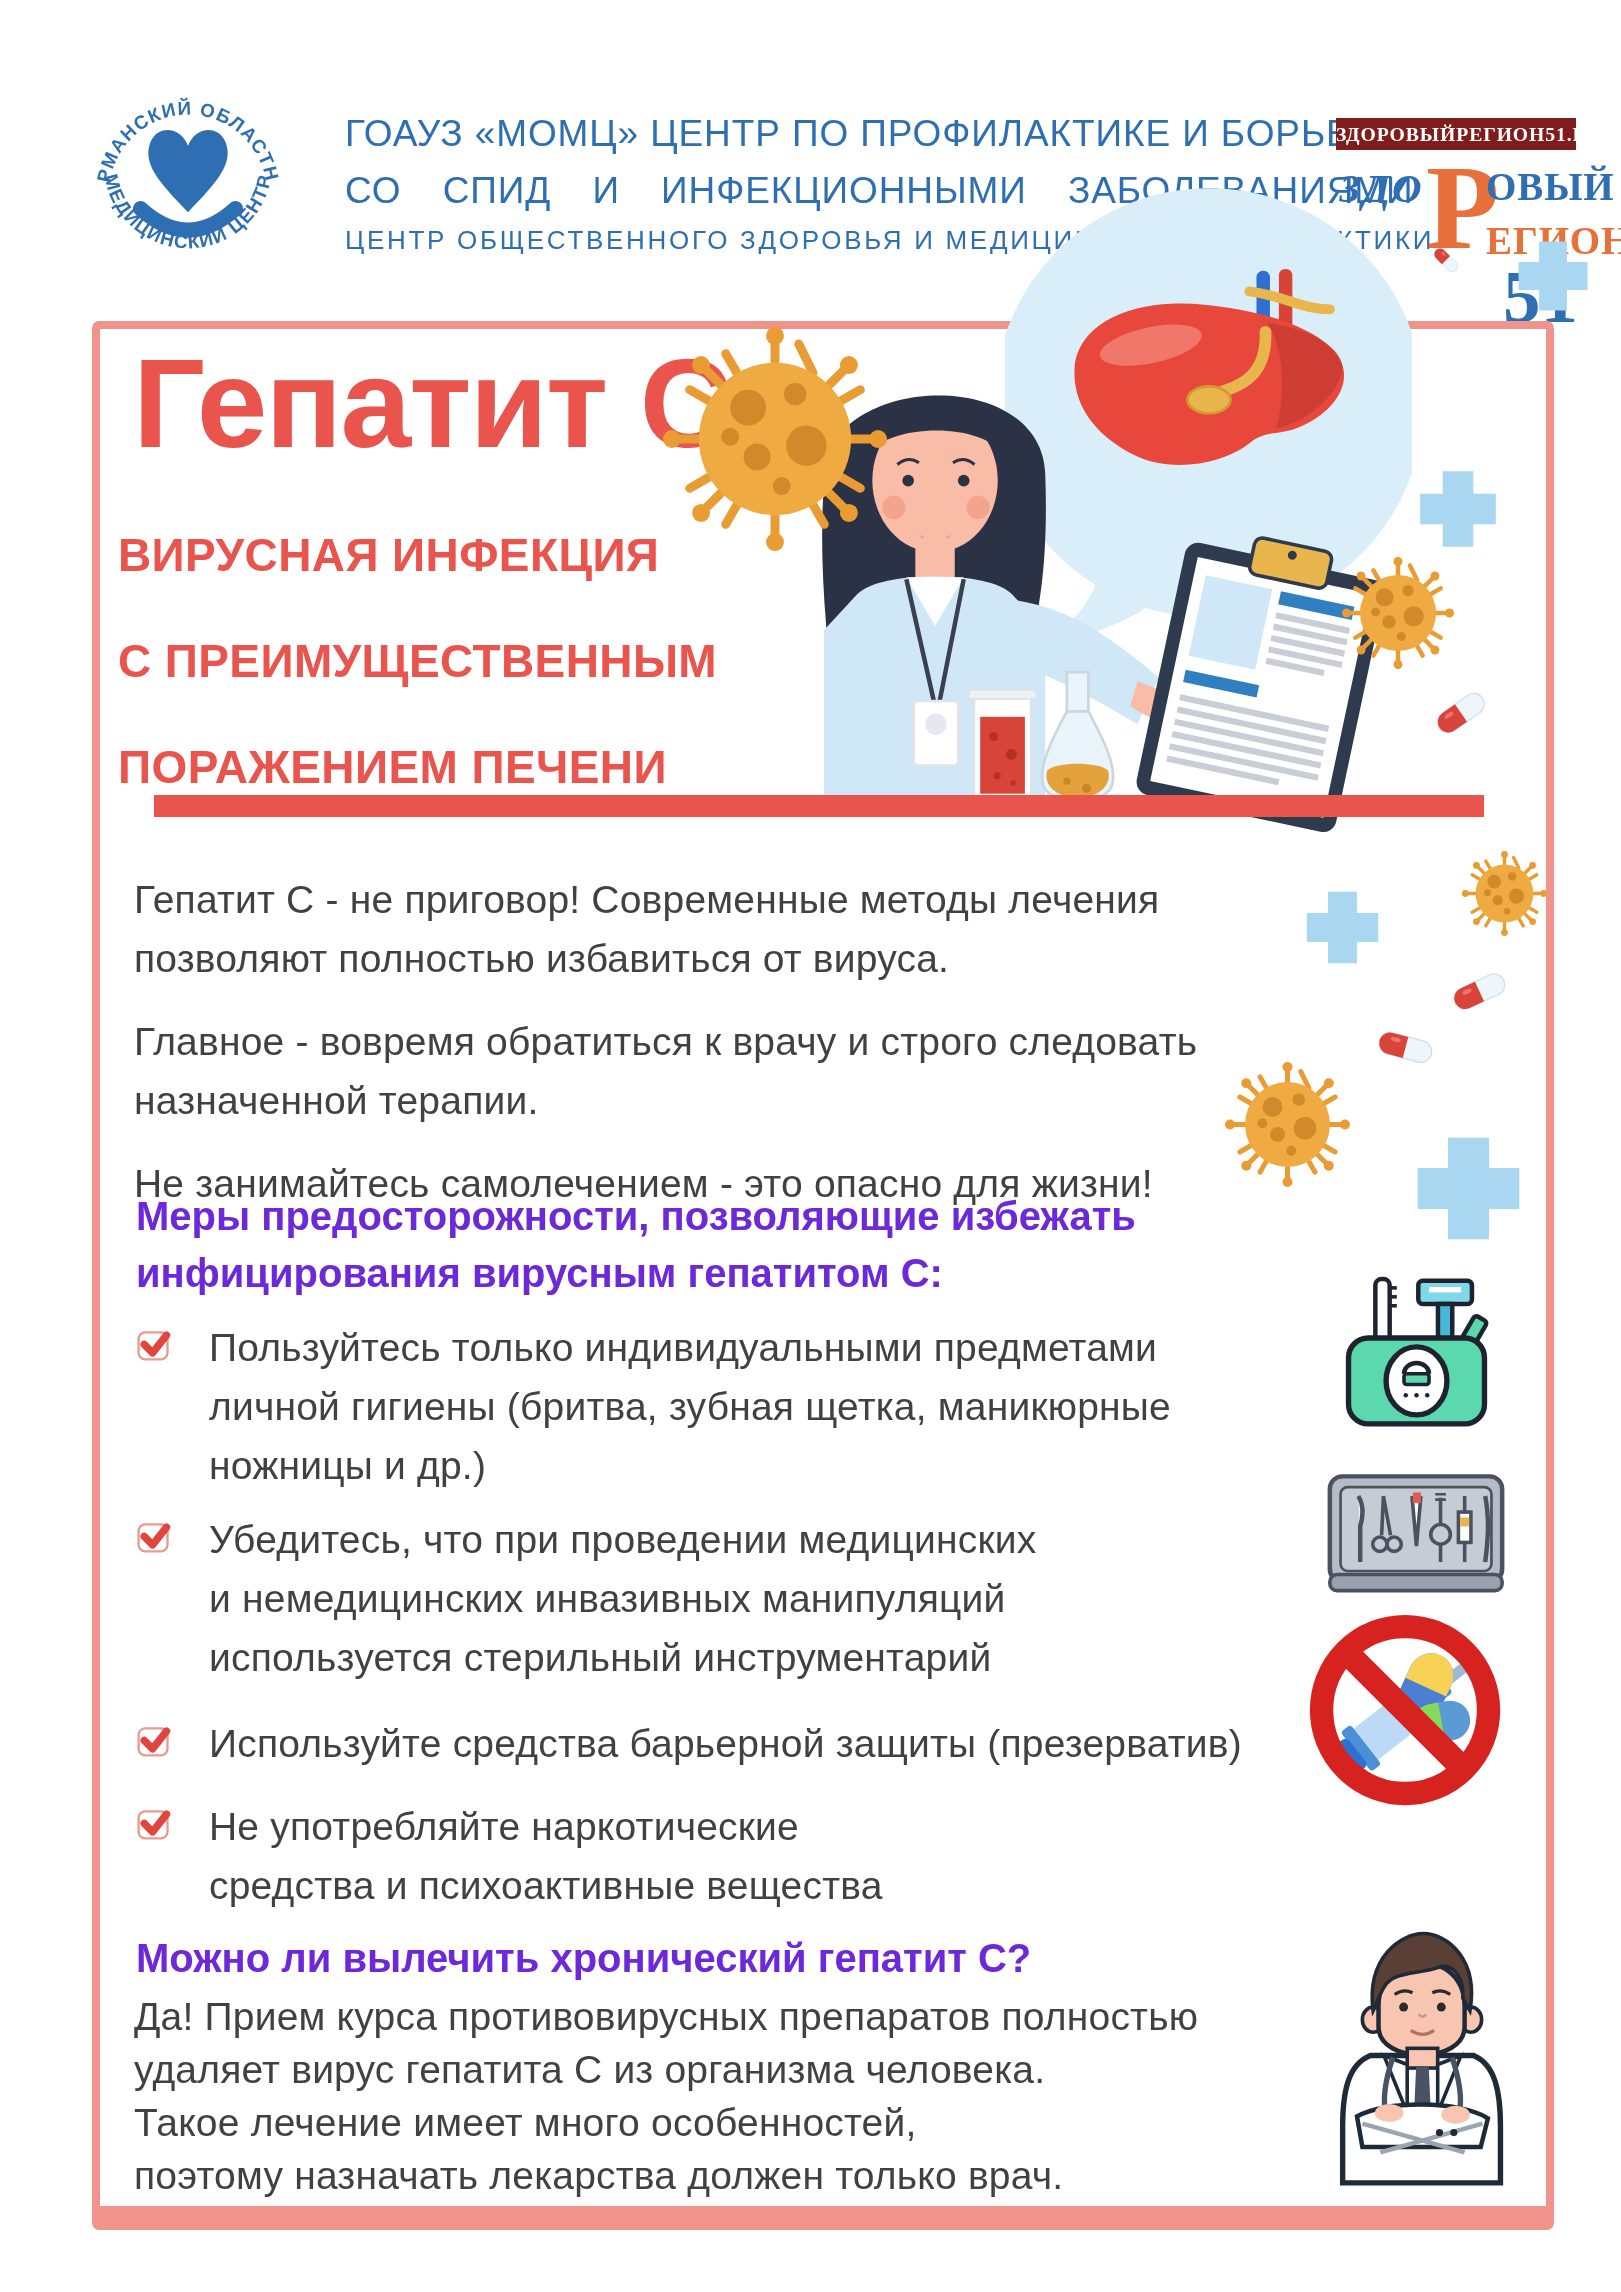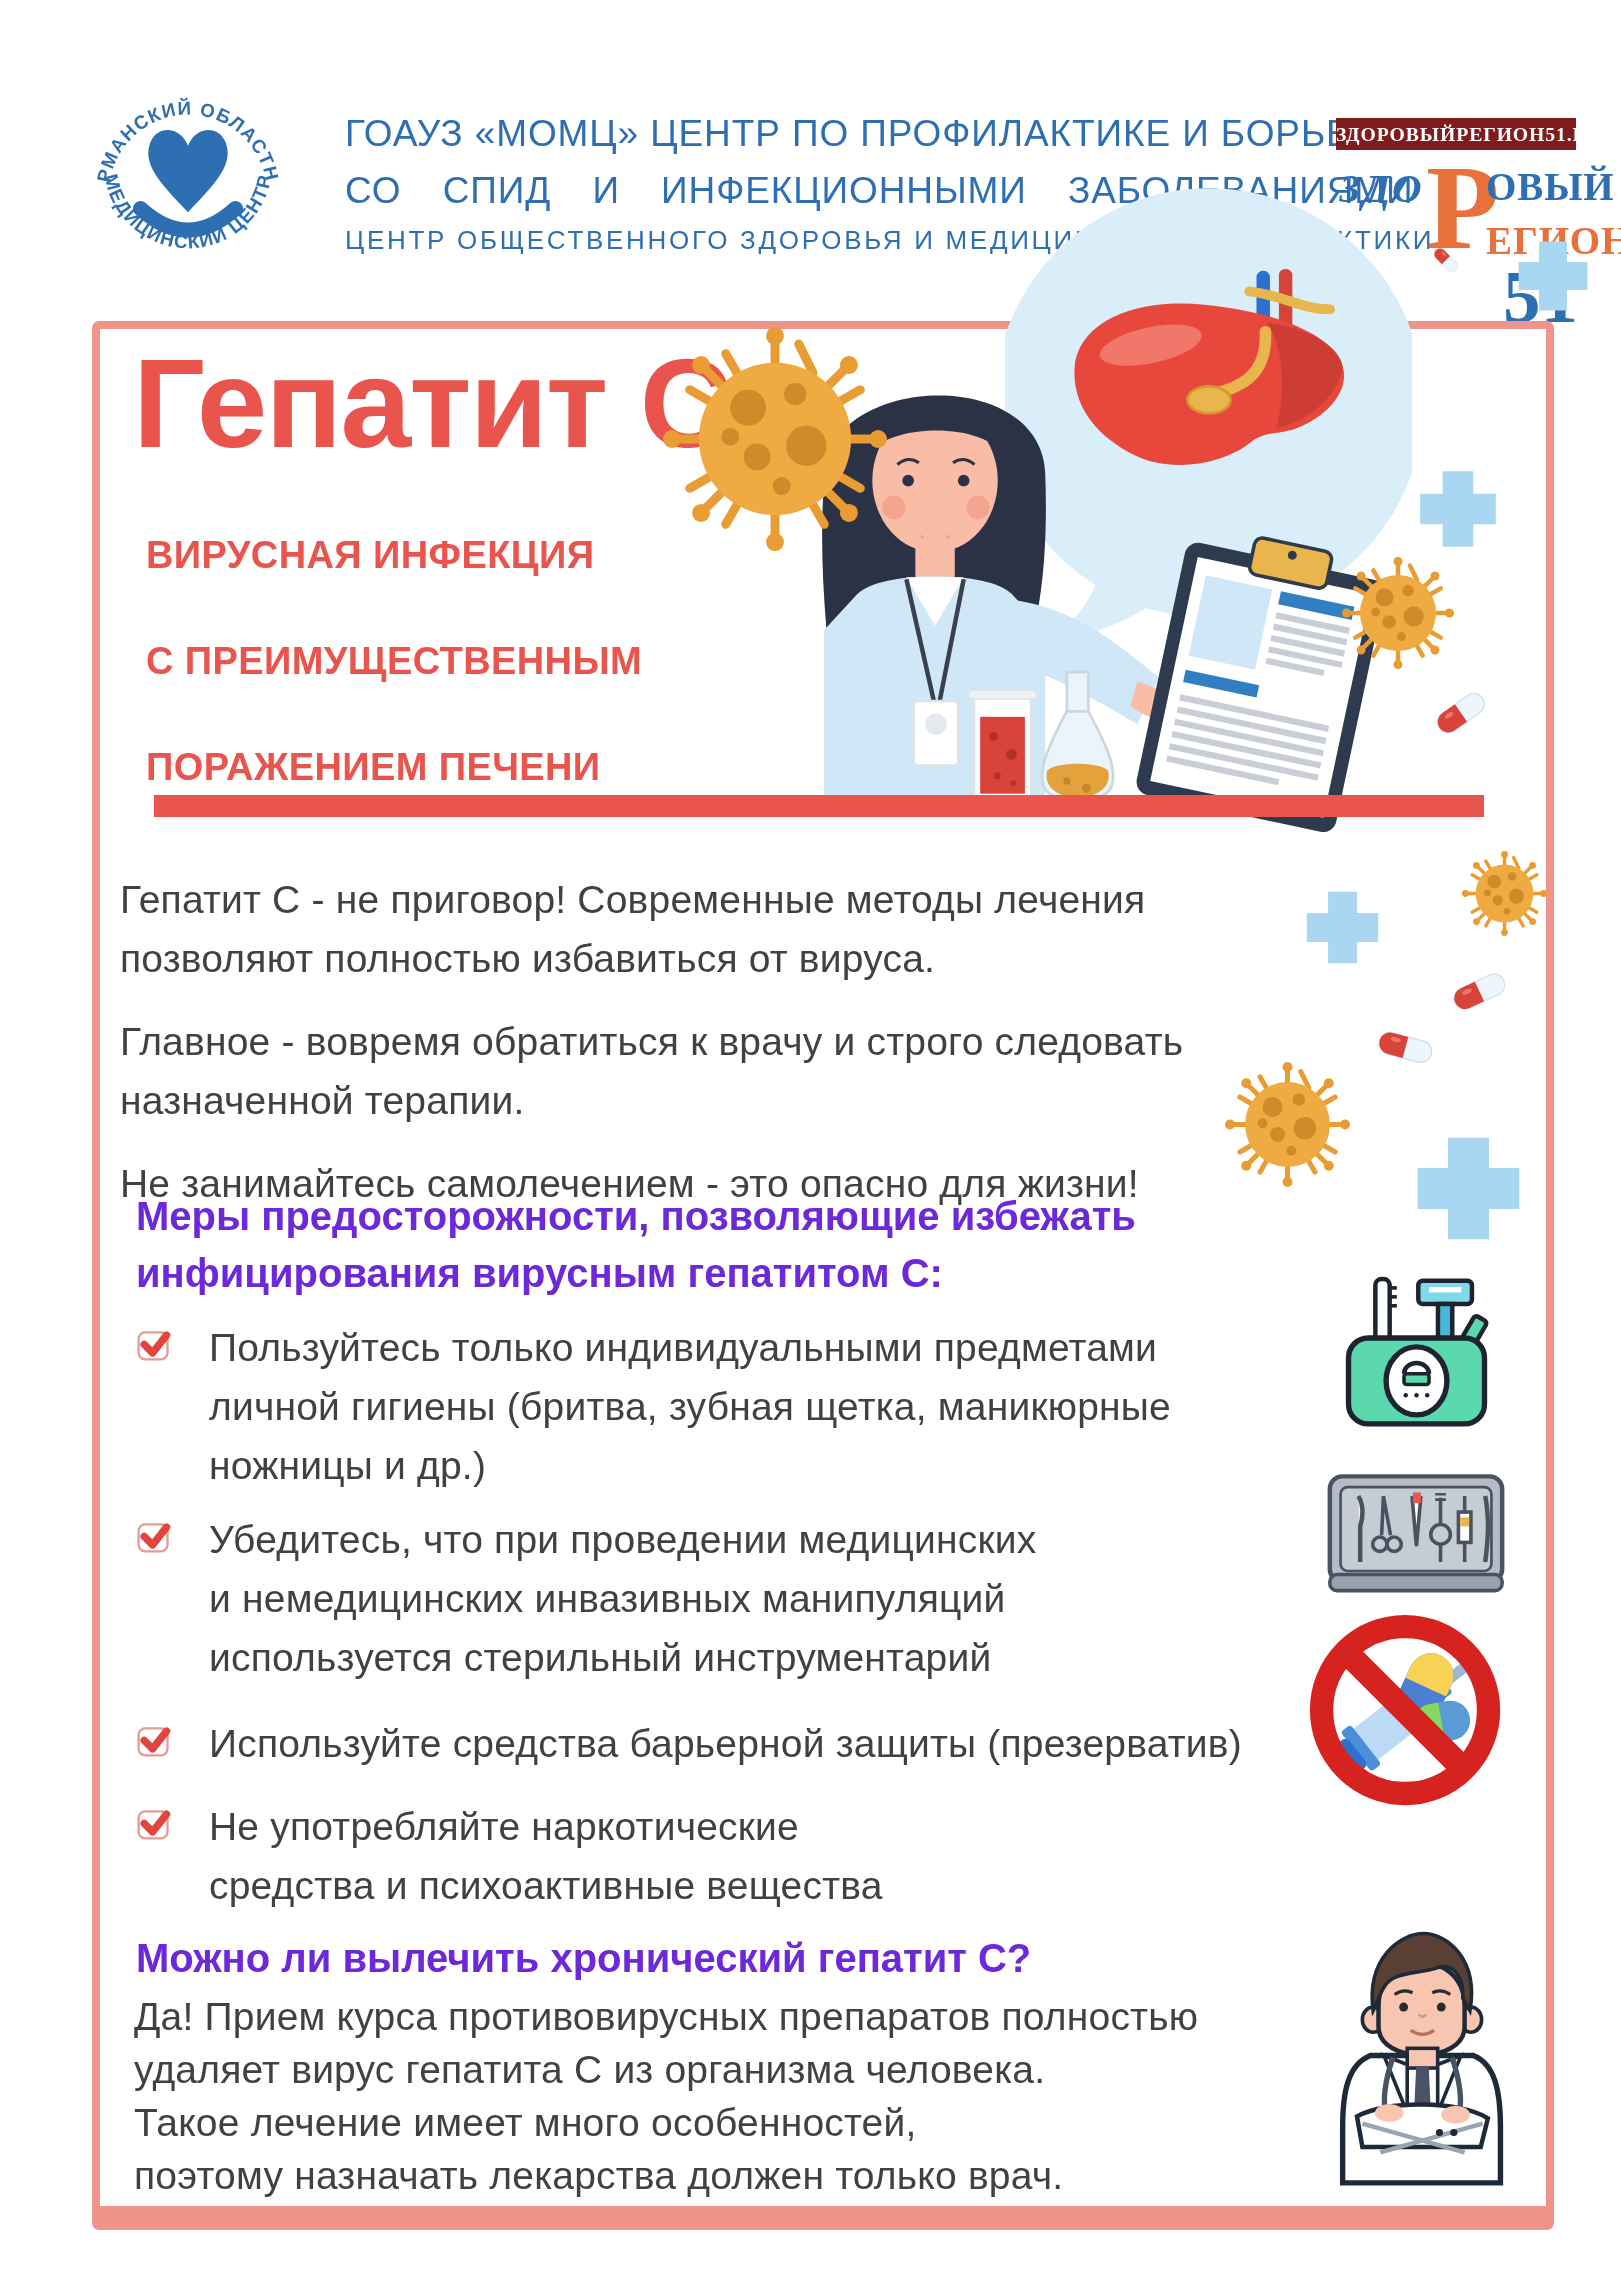--- a/index.html
+++ b/index.html
@@ -21,24 +21,24 @@
   .hr51-zdo{position:absolute;left:3.6px;top:14.3px;font-size:41px;color:#2e6eb2;letter-spacing:1.8px;font-style:italic;}
   .hr51-r{position:absolute;left:90px;top:3.6px;font-size:120px;line-height:107px;color:#e8703a;}
   .hr51-ovyj{position:absolute;left:150px;top:14.3px;font-size:39px;color:#2e6eb2;letter-spacing:0.9px;}
   .hr51-egion{position:absolute;left:150px;top:68px;font-size:39px;color:#e8703a;letter-spacing:0.9px;}
   .hr51-num{position:absolute;left:167px;top:104px;font-size:75px;color:#2e6eb2;}
   
   .frame{left:92px;top:321px;width:1462px;height:1909px;box-sizing:border-box;
     border:8px solid #f0938a;border-bottom-width:24px;border-radius:7.2px;}
   
   .title{left:133px;top:330px;font-size:127px;font-weight:700;color:#e9544d;letter-spacing:-1.8px;}
-  .subtitle{left:146px;top:502px;font-size:38px;font-weight:700;color:#e9544d;line-height:106px;letter-spacing:0.4px;white-space:pre-line;}
+  .subtitle{left:118px;top:502px;font-size:46px;font-weight:700;color:#e9544d;line-height:106px;letter-spacing:0.4px;white-space:pre-line;}
   .divider{left:154px;top:795px;width:1330px;height:22.4px;background:#e9544d;z-index:6;}
   
-  .para{left:120px;width:1191px;font-size:39px;color:#414141;line-height:59px;white-space:pre-line;letter-spacing:0.2px;}
+  .para{left:134px;width:1191px;font-size:39px;color:#414141;line-height:59px;white-space:pre-line;letter-spacing:0.2px;}
   .red-head{left:136px;width:1191px;font-size:40px;font-weight:700;color:#6d28d9;line-height:57px;white-space:pre-line;}
   .check-row{left:133px;display:flex;gap:35px;align-items:flex-start;}
   .check-row svg{flex:none;margin-top:5.4px;}
   .check-text{font-size:39px;color:#414141;line-height:59px;white-space:pre-line;letter-spacing:0.2px;margin:0;}
   .final{left:134px;width:1218px;font-size:39px;color:#414141;line-height:53px;white-space:pre-line;letter-spacing:0.2px;}
   .art{z-index:5;}
 </style>
 </head>
 <body>
 

